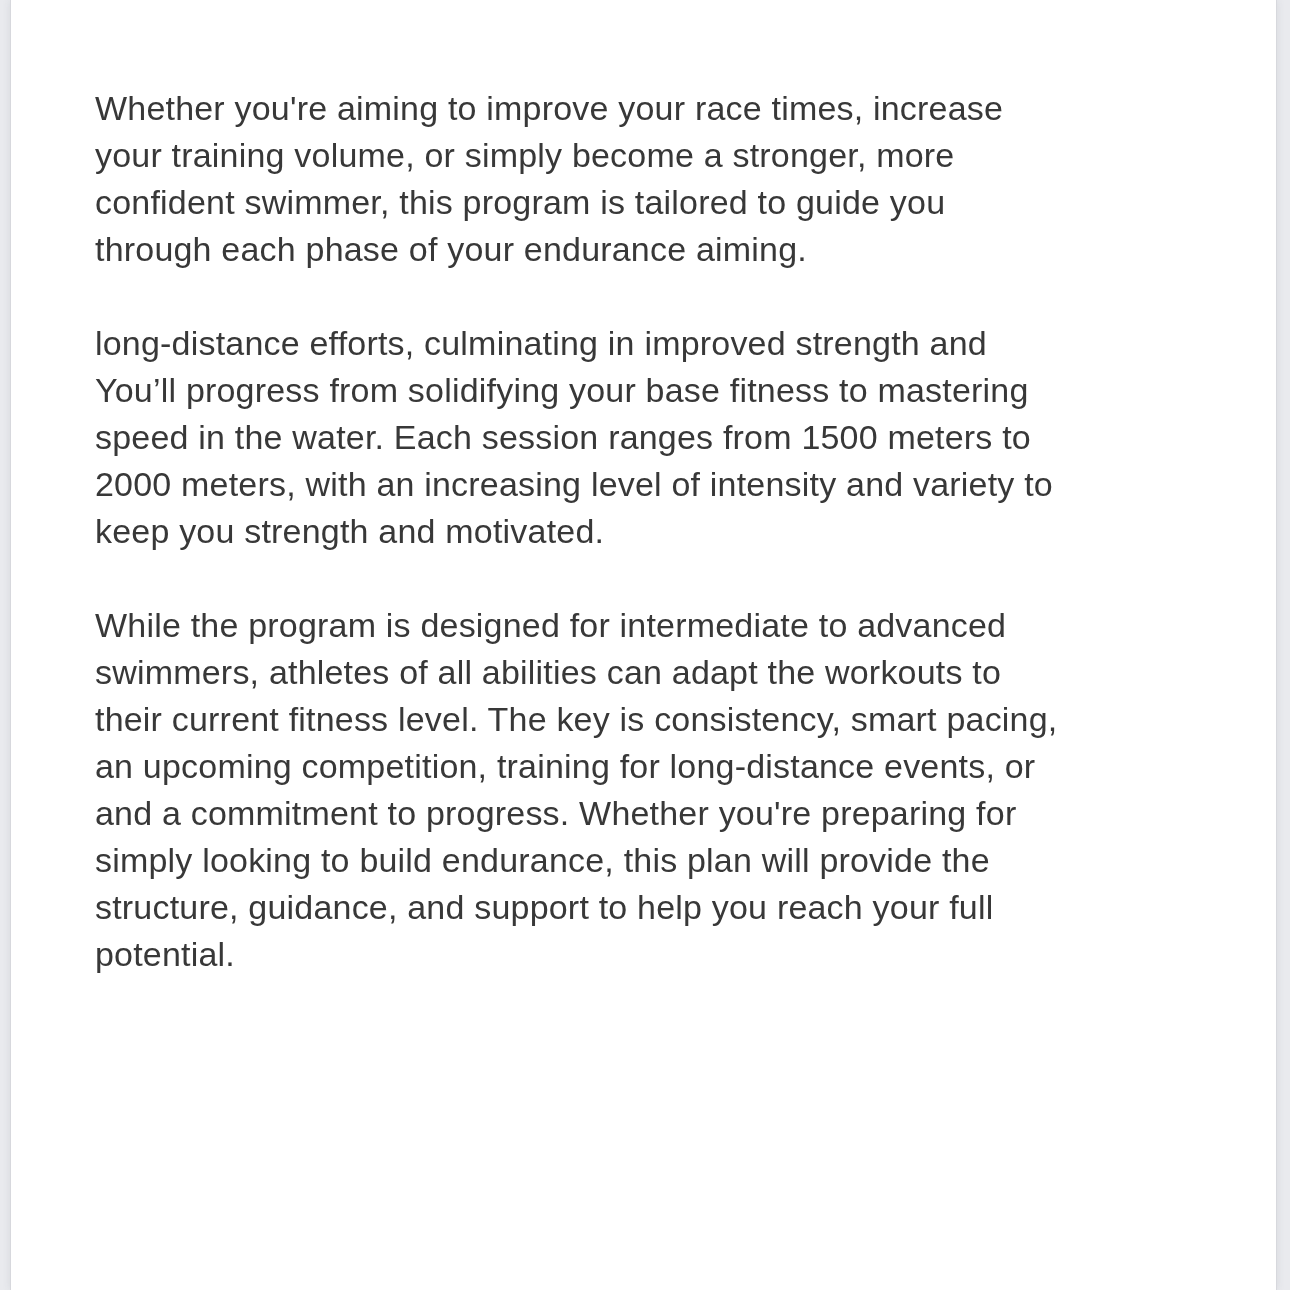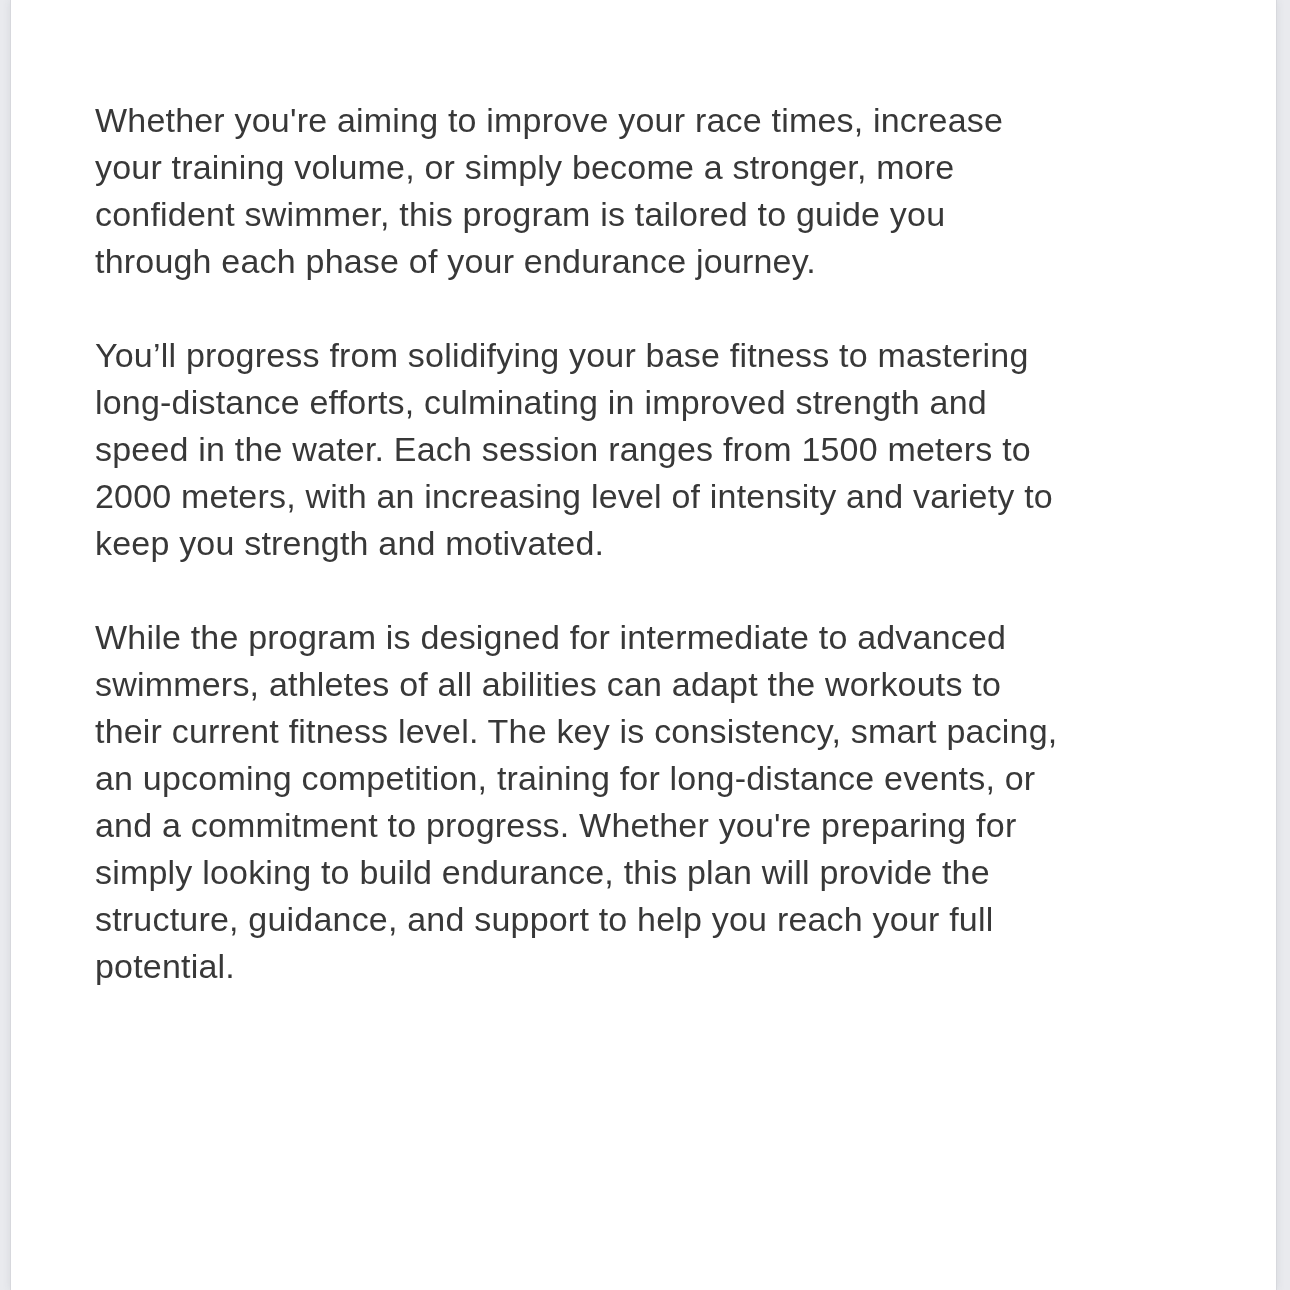--- a/index.html
+++ b/index.html
@@ -22,46 +22,46 @@
     right: 13px;
     background: #ffffff;
     border-left: 1px solid #d7d8dd;
     border-right: 1px solid #d7d8dd;
     box-shadow: 0 0 8px rgba(60, 64, 80, 0.10);
   }
   .doc-content {
     padding: 85px 88px 0 84px;
   }
   .doc-content p {
-    margin: 12px 0 47px 0;
+    margin: 0 0 47px 0;
     font-size: 34px;
     line-height: 47px;
     font-weight: 400;
     letter-spacing: 0.2px;
     color: #383838;
   }
   .doc-content p .line {
     display: block;
     white-space: nowrap;
   }
 </style>
 </head>
 <body>
 
 <div class="doc-page">
   <div class="doc-content">
       <p>
         <span class="line">Whether you're aiming to improve your race times, increase</span>
         <span class="line">your training volume, or simply become a stronger, more</span>
         <span class="line">confident swimmer, this program is tailored to guide you</span>
-        <span class="line">through each phase of your endurance journey.</span>
+        <span class="line">through each phase of your endurance aiming.</span>
       </p>
       <p>
+        <span class="line">long-distance efforts, culminating in improved strength and</span>
         <span class="line">You’ll progress from solidifying your base fitness to mastering</span>
-        <span class="line">long-distance efforts, culminating in improved strength and</span>
         <span class="line">speed in the water. Each session ranges from 1500 meters to</span>
         <span class="line">2000 meters, with an increasing level of intensity and variety to</span>
         <span class="line">keep you strength and motivated.</span>
       </p>
       <p>
         <span class="line">While the program is designed for intermediate to advanced</span>
         <span class="line">swimmers, athletes of all abilities can adapt the workouts to</span>
         <span class="line">their current fitness level. The key is consistency, smart pacing,</span>
         <span class="line">an upcoming competition, training for long-distance events, or</span>
         <span class="line">and a commitment to progress. Whether you're preparing for</span>

